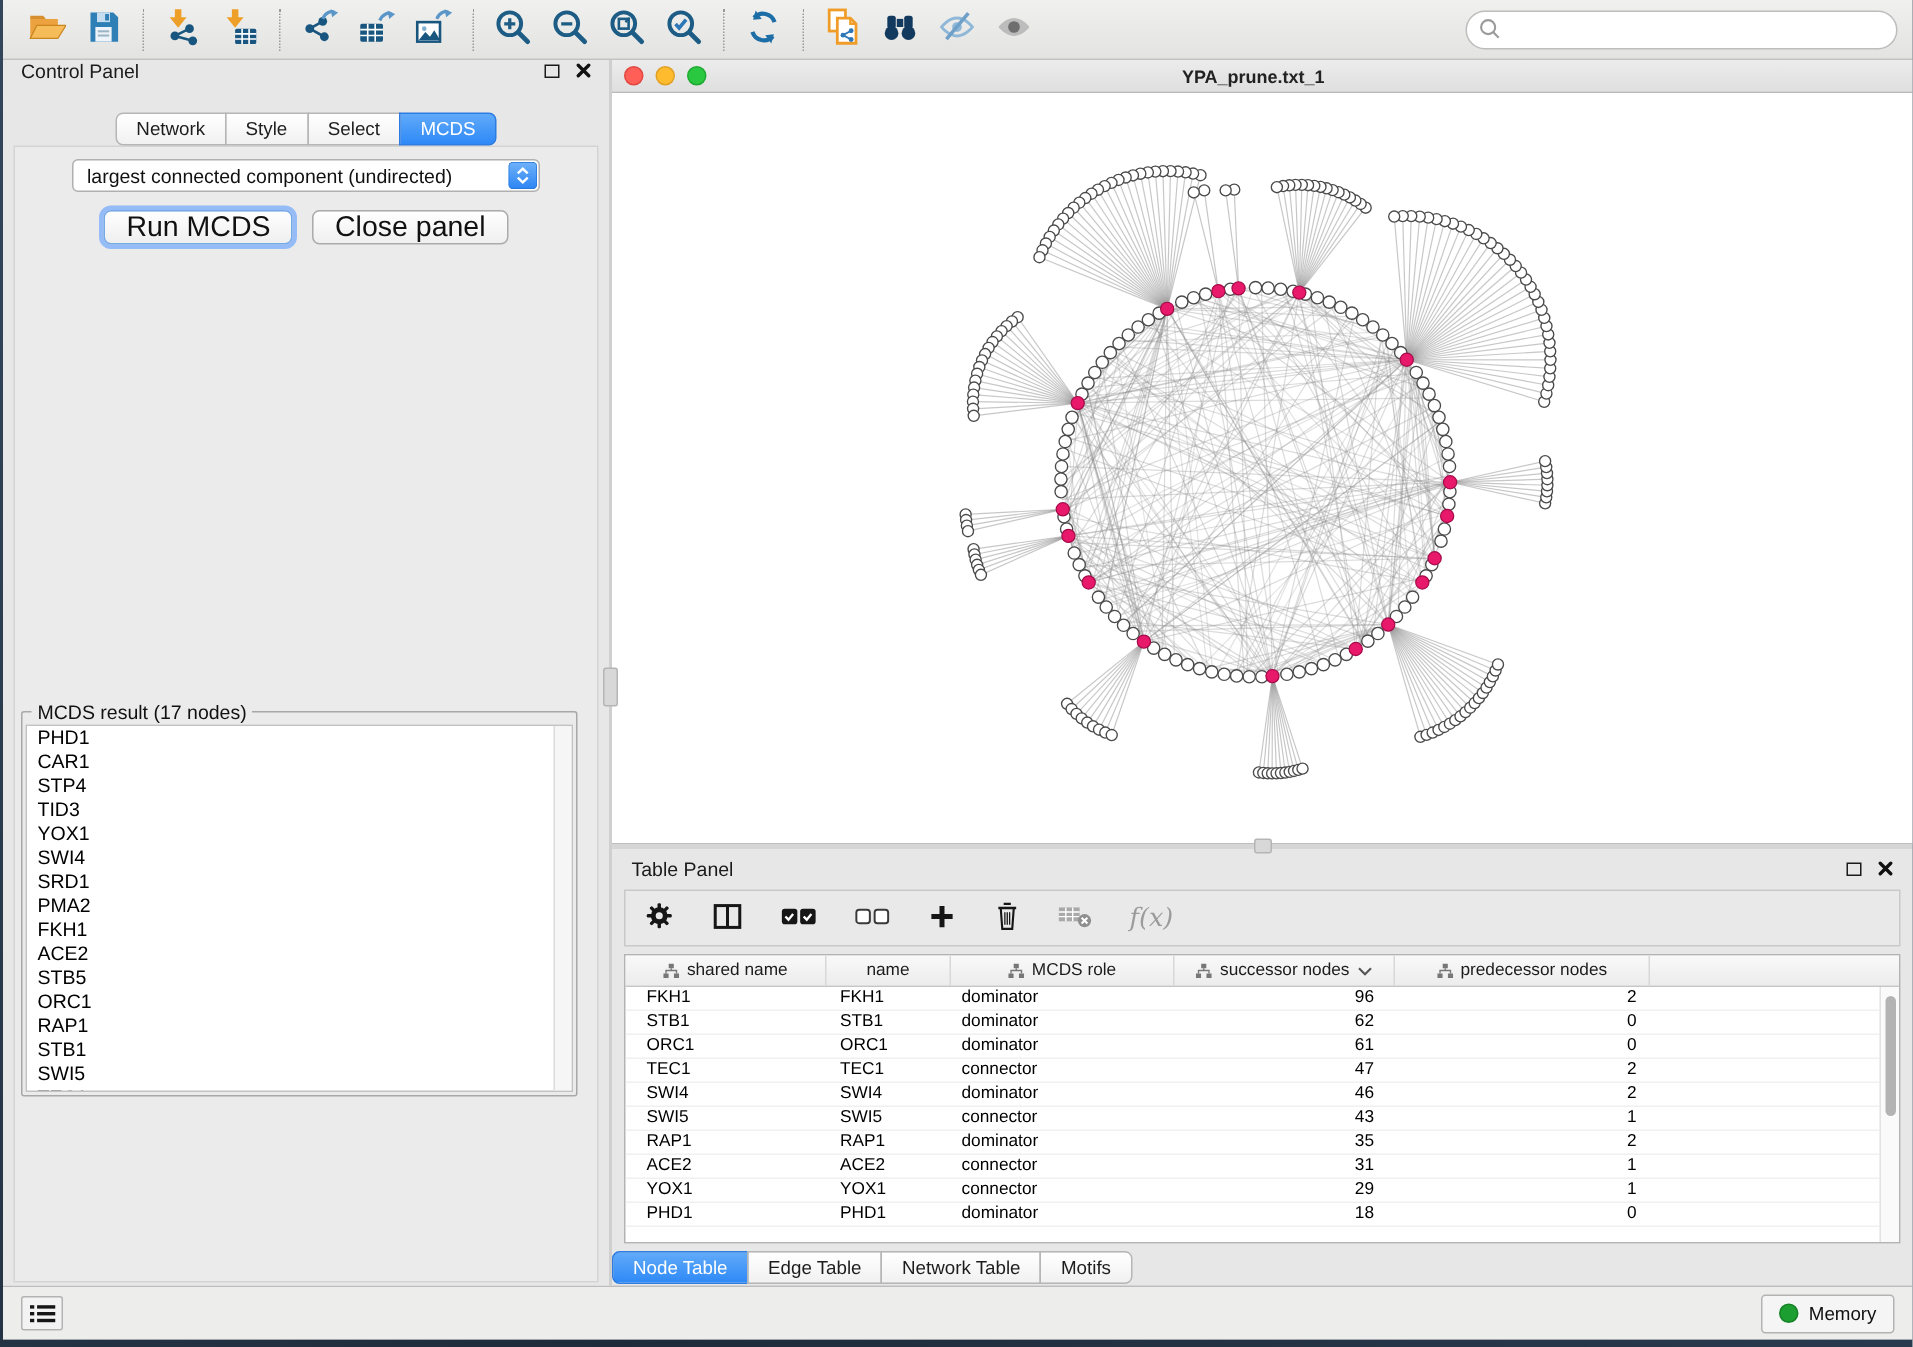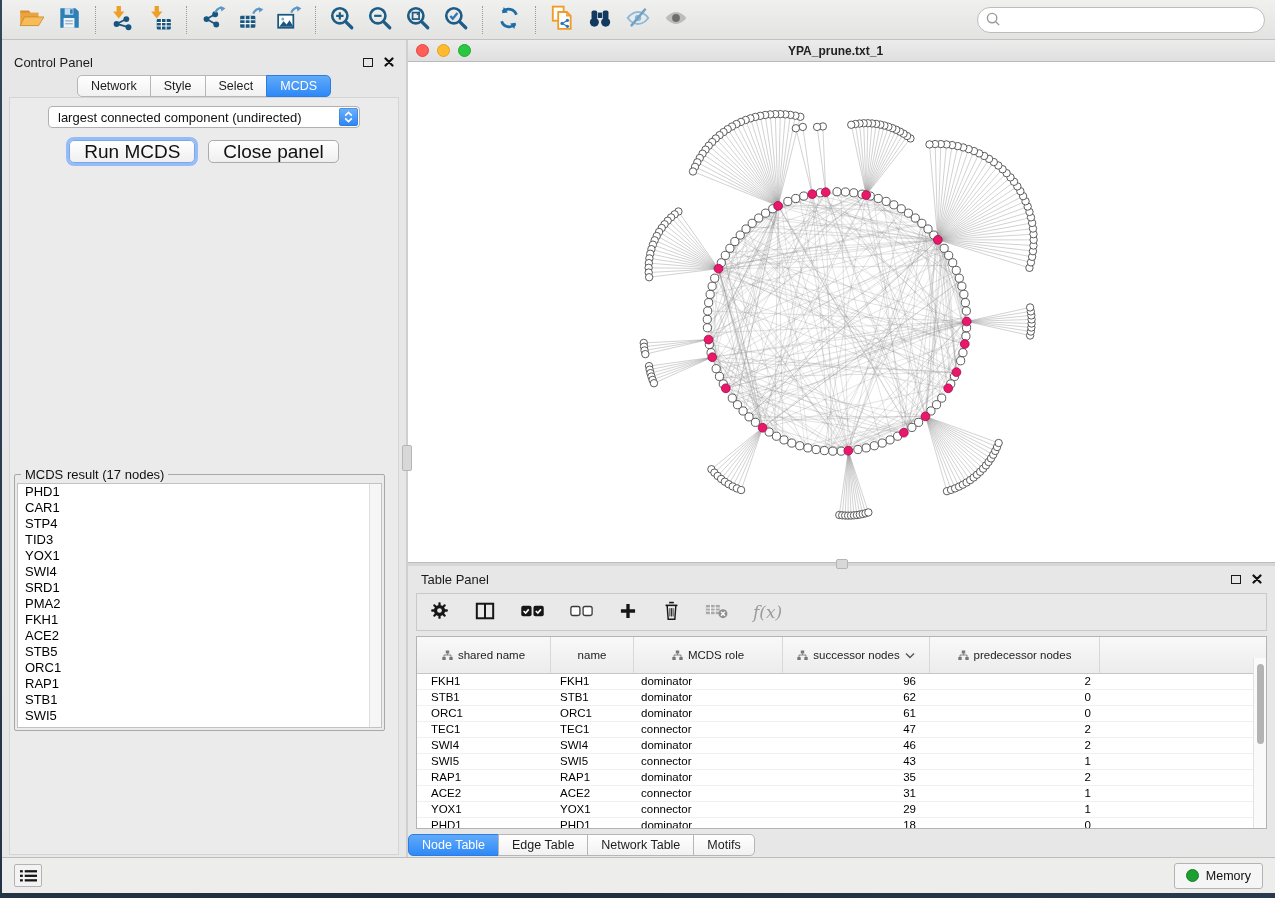--- a/index.html
+++ b/index.html
@@ -11,21 +11,21 @@
 .toolbar{height:40px;flex:0 0 auto;background:linear-gradient(#f0f0ee,#e3e3e1);border-bottom:1px solid #c2c2c2;display:flex;align-items:center;padding:0 10px;}
 .tb-btn{width:38px;height:32px;display:flex;align-items:center;justify-content:center;border-radius:4px;}
 .tb-sep{width:1px;height:28px;border-left:1px dotted #9a9a9a;margin:0 7px;}
 .search-wrap{margin-left:auto;position:relative;display:flex;align-items:center;}
 .search-wrap svg{position:absolute;left:9px;}
 .search-input{width:288px;height:26px;border:1px solid #bdbdbd;border-radius:13px;background:#fff;padding:0 10px 0 30px;font-size:13px;outline:none;color:#333;}
 
 .main{flex:1;display:flex;min-height:0;}
 
 .control-panel{width:404px;flex:0 0 auto;background:#e7e7e7;position:relative;}
-.cp-titlebar{height:30px;display:flex;align-items:flex-end;padding:0 12px;}
+.cp-titlebar{height:30px;display:flex;align-items:flex-start;padding:0 12px;}
 .panel-title{font-size:13px;color:#1b1b1b;}
 .win-icons{margin-left:auto;display:flex;gap:11px;align-items:center;}
 .float-icon{width:10px;height:9px;border:1.5px solid #1b1b1b;background:transparent;}
 .seg-tabs{display:flex;justify-content:center;margin-top:5px;position:relative;z-index:3;}
 .seg-tab{padding:3px 13px;font-size:12.5px;border:1px solid #b6b6b6;background:linear-gradient(#ffffff,#f1f1f1);margin-left:-1px;color:#1d1d1d;cursor:default;}
 .seg-tab:first-child{border-radius:5px 0 0 5px;margin-left:0;}
 .seg-tab:last-child{border-radius:0 5px 5px 0;}
 .seg-tab.active{background:linear-gradient(#61aaf9,#2e89f7);border-color:#2d7ce2;color:#fff;}
 .cp-content{position:absolute;left:7px;right:7px;top:57px;bottom:2px;background:#ebebeb;border:1px solid #d4d4d4;}
 .opt-label{text-align:center;margin-top:17px;font-size:13px;color:#111;}
@@ -51,21 +51,21 @@
 .traffic{display:flex;gap:8px;}
 .light{width:13px;height:13px;border-radius:50%;}
 .net-title{position:absolute;left:0;right:12px;text-align:center;font-size:12px;font-weight:700;color:#222;}
 .net-canvas{flex:1;display:block;background:#fff;}
 
 .table-panel{flex:1;background:#e7e7e7;display:flex;flex-direction:column;min-height:0;}
 .tp-titlebar{height:26px;flex:0 0 auto;display:flex;align-items:center;padding:0 13px;}
 .tp-toolbar{margin:1px 8px 5px;height:38px;flex:0 0 auto;border:1px solid #c9c9c9;background:#e9e9e9;display:flex;align-items:center;padding:0 12px;gap:24px;}
 .fx{font-family:"DejaVu Serif",serif;font-style:italic;font-size:17px;color:#9b9b9b;}
 .tp-table{margin:0 8px;height:193px;flex:0 0 auto;border:1px solid #b3b3b3;background:#fff;position:relative;overflow:hidden;font-size:11.5px;}
-.thead{display:flex;height:37px;background:linear-gradient(#f9f9f9,#ececec);border-bottom:1px solid #c6c6c6;}
+.thead{display:flex;height:21px;background:linear-gradient(#f9f9f9,#ececec);border-bottom:1px solid #c6c6c6;}
 .th{display:flex;align-items:center;justify-content:center;gap:5px;border-right:1px solid #d8d8d8;color:#1c1c1c;overflow:hidden;white-space:nowrap;}
 .trow{display:flex;height:16px;border-bottom:1px solid #f0f0f0;}
 .tcell{overflow:hidden;white-space:nowrap;color:#000;line-height:15px;}
 .c0{width:134px;padding-left:14px;}
 .c1{width:83px;padding-left:9px;}
 .c2{width:149px;padding-left:7px;}
 .c3{width:147px;text-align:right;padding-right:14px;}
 .c4{width:170px;text-align:right;padding-right:9px;}
 .cf{flex:1;}
 .h0{width:134px;}.h1{width:83px;}.h2{width:149px;}.h3{width:147px;}.h4{width:170px;}.hf{flex:1;border-right:none;}

